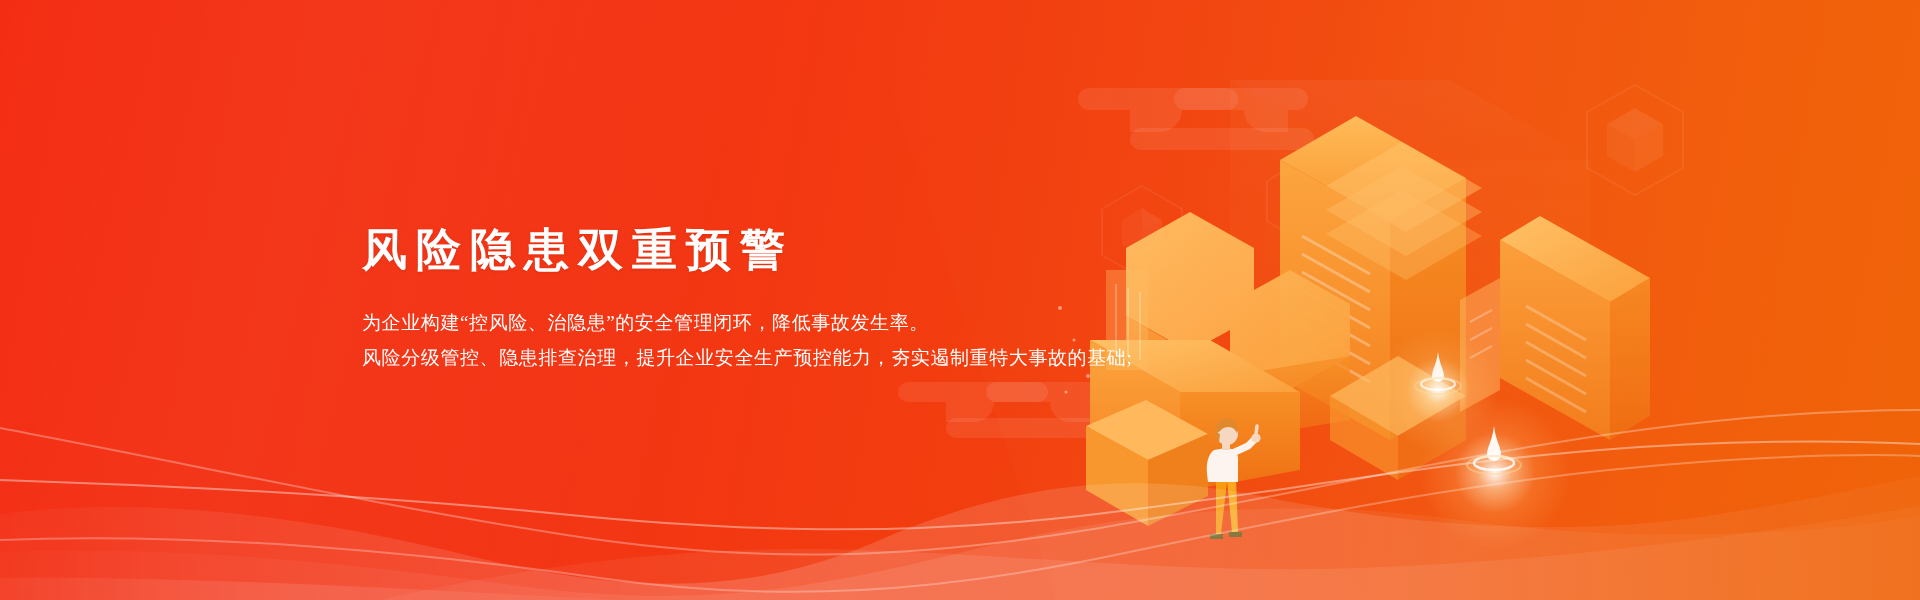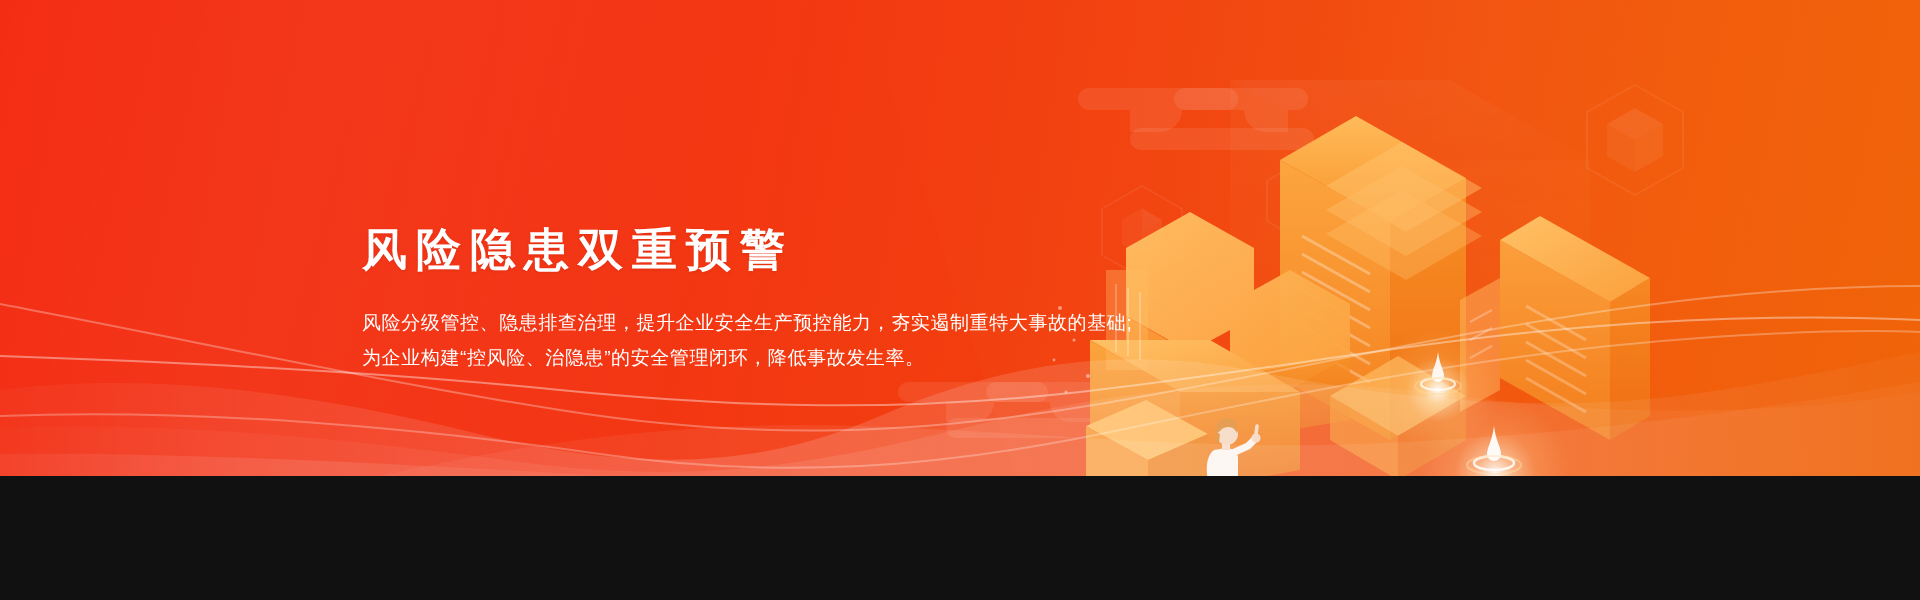--- a/index.html
+++ b/index.html
@@ -3,23 +3,23 @@
 <meta charset="utf-8">
 <style>
   html, body {
     margin: 0;
     padding: 0;
     background: #111;
   }
   #banner {
     position: relative;
     width: 1920px;
-    height: 476px;
+    height: 600px;
     overflow: hidden;
-    font-family: Liberation Sans, sans-serif;
+    font-family: Liberation Serif, serif;
     background: linear-gradient(100deg, #F32B11 0%, #F33513 34%, #F2430C 62%, #F15A06 88%, #F06104 100%);
   }
 
   
   .sheen {
     position: absolute;
     pointer-events: none;
   }
   .sheen-a {
     left: -220px; top: -120px;
@@ -330,18 +330,18 @@
     <path d="M0,128 C200,166 380,206 560,234 C760,266 920,258 1100,228 C1300,194 1460,154 1640,130 C1760,114 1860,110 1920,110" fill="none" stroke="rgba(255,255,255,0.30)" stroke-width="2"></path>
     <path d="M0,240 C200,232 420,252 600,278 C780,304 940,292 1120,254 C1320,212 1500,176 1700,162 C1800,155 1870,154 1920,156" fill="none" stroke="rgba(255,255,255,0.28)" stroke-width="2"></path>
 
     <path d="M0,300 L0,278 C200,276 420,290 620,300 L0,300 Z" fill="url(#wg3)" opacity="0.5"></path>
     <path d="M380,300 C520,268 680,244 860,250 C1040,256 1180,274 1360,268 C1540,262 1740,238 1920,206 L1920,300 Z" fill="url(#wg3)" opacity="0.45"></path>
   </svg>
 
   <div class="copy">
     <h1 class="headline">风险隐患双重预警</h1>
     <div class="subcopy">
+      <span class="subline">为企业构建“控风险、治隐患”的安全管理闭环，降低事故发生率。</span>
       <span class="subline">风险分级管控、隐患排查治理，提升企业安全生产预控能力，夯实遏制重特大事故的基础;</span>
-      <span class="subline">为企业构建“控风险、治隐患”的安全管理闭环，降低事故发生率。</span>
     </div>
   </div>
 
 </div>
 
 </body></html>

